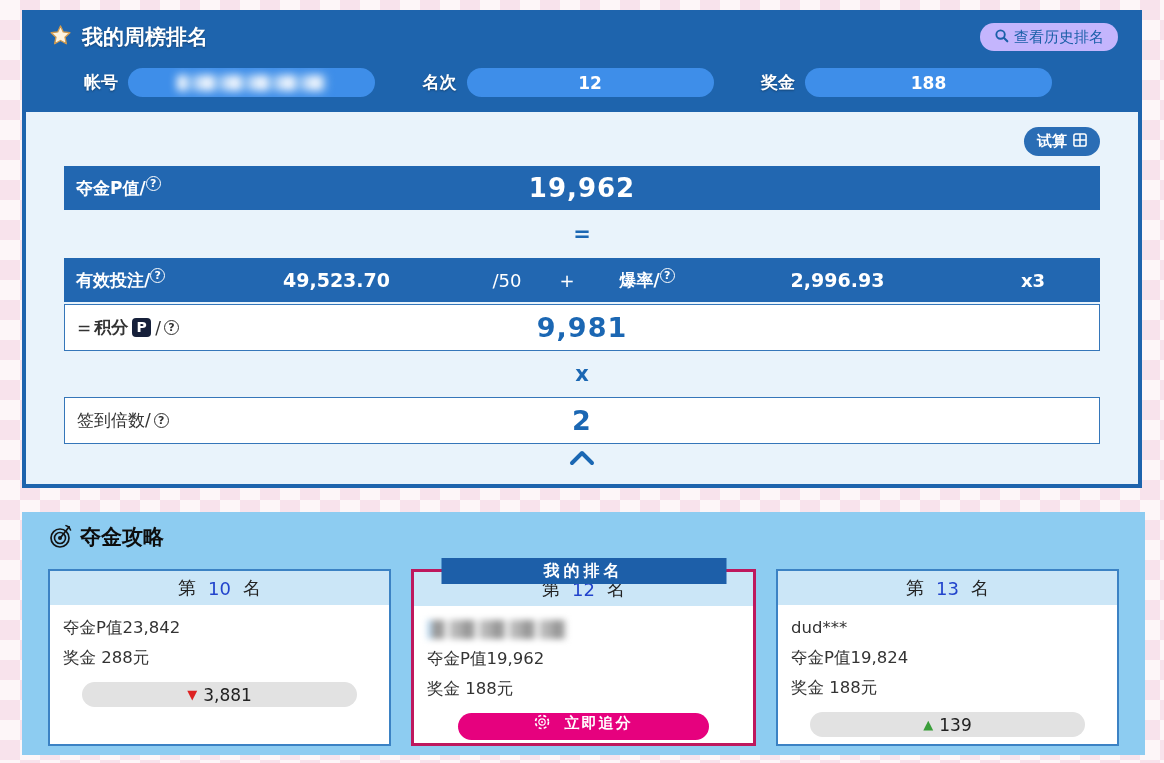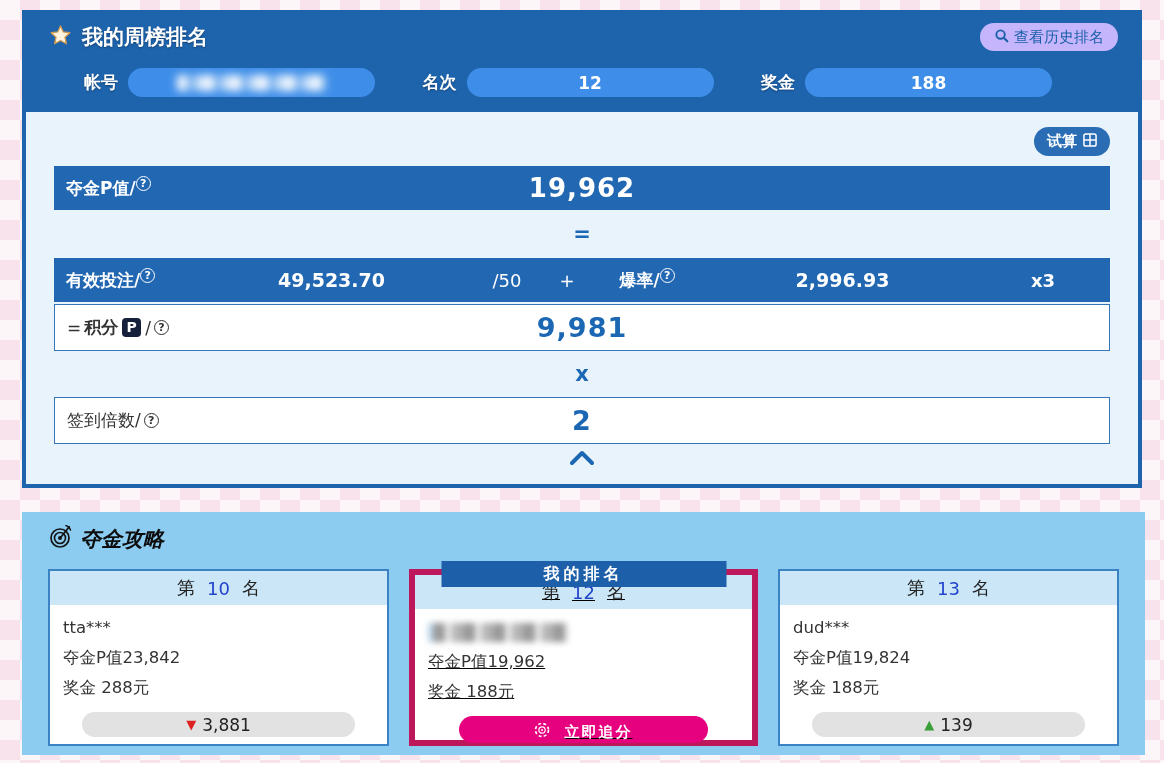--- a/index.html
+++ b/index.html
@@ -34,21 +34,21 @@
                 text-shadow:0 1px 2px rgba(0,0,0,.35);padding-left:35px; }
   .acct-pill { width:247px; height:29px; border-radius:15px; background:#3e8ee9;
                display:flex; align-items:center; justify-content:center;
                color:#fff; font-size:17px; font-weight:bold; overflow:hidden; }
   .blur-account { width:150px; height:16px; border-radius:3px; filter:blur(4px);
     background:repeating-linear-gradient(90deg,rgba(255,255,255,.95) 0 10px,
       rgba(150,195,240,.65) 10px 18px,rgba(255,255,255,.75) 18px 27px); }
   
   .pt-content {
     position:absolute; left:4px; right:4px; top:102px; bottom:4px;
-    background:#e9f3fb; padding:0 28px;
+    background:#e9f3fb; padding:0 38px;
   }
   .calc-row { height:54px; position:relative; }
   .calc-btn {
     position:absolute; right:0; top:15px; height:29px; padding:0 13px;
     background:#2a6db5; border:none; border-radius:15px; cursor:pointer;
     display:flex; align-items:center; gap:6px; color:#fff;
     font-size:15px; font-weight:bold; font-family:inherit;
   }
   .bar { height:44px; background:#2267b1; display:flex; align-items:center;
          color:#fff; position:relative; }
@@ -76,41 +76,41 @@
   .p-badge { display:inline-block; width:19px; height:19px; background:#16203a; color:#fff;
              border-radius:4px; font-size:14px; font-weight:bold; line-height:19px;
              text-align:center; margin:0 1px; }
   .chev-row { height:33px; display:flex; align-items:flex-start; justify-content:center;
               padding-top:6px; cursor:pointer; }
   
   .panel-bottom {
     position:absolute; left:22px; top:512px; width:1123px; height:243px;
     background:#8dccf1;
   }
-  .pb-header { display:flex; align-items:center; gap:6px; padding:11px 0 0 26px;
-               color:#0d0d0d; font-size:21px; font-weight:bold;font-style:italic; }
+  .pb-header { display:flex; gap:6px; padding:11px 0 0 26px;
+               color:#0d0d0d; font-size:21px; font-weight:bold; }
   .cards { display:flex; gap:20px; margin:15px 26px 0; }
   .card { flex:1; height:177px; background:#fff; border:2px solid #3b82c4;
           position:relative; }
-  .card.mine { border:6px solid #be185d;text-decoration:underline; }
+  .card.mine { border:3px solid #be185d; }
   .card-header { height:34px; background:#cbe6f7; display:flex; align-items:center;
                  justify-content:center; font-size:18px; color:#222; }
   .rank-num { color:#2244cc; margin:0 12px; }
   .card-body { padding:8px 13px 0; font-size:16.5px; color:#333; line-height:30px; }
   .blur-username { width:140px; height:19px; margin:6px 0 5px; filter:blur(3px);
     border-left:5px solid #bcd9f0;
     background:repeating-linear-gradient(90deg,#9a9a9a 0 12px,#e8e8e8 12px 19px,#b5b5b5 19px 30px); }
   .delta-pill { margin:9px auto 0; width:88%; height:25px; border-radius:13px;
                 background:#e2e2e2; display:flex; align-items:center; justify-content:center;
                 gap:6px; font-size:17px; color:#222; }
   .tri { font-size:13px; }
   .tri.down { color:#dd2222; } .tri.up { color:#3a9e3a; }
   .chase-btn { margin:9px auto 0; width:80%; height:27px; border:none; border-radius:14px;
                background:#e6017e; color:#fff; font-size:15px; font-weight:bold;
-               letter-spacing:2px; display:flex; align-items:flex-end; justify-content:center;
+               letter-spacing:2px; display:flex; align-items:flex-start; justify-content:center;
                gap:14px; cursor:pointer; font-family:inherit; }
   .my-rank-tab { position:absolute; top:-14px; left:50%; transform:translateX(-50%);
                  width:285px; height:26px; background:#1d5fa9; color:#fff;
                  font-size:16px; font-weight:bold; letter-spacing:4px;
                  display:flex; align-items:center; justify-content:center; }
 </style>
 </head>
 <body>
 
 <div class="panel-top">
@@ -229,21 +229,20 @@
 
   <div class="cards">
 
     <div class="card">
       <div class="card-header">
         <span>第</span>
           <span class="rank-num">10</span>
           <span>名</span>
       </div>
       <div class="card-body">
-        <div>tta***</div>
         <div>夺金P值23,842</div>
         <div>奖金 288元</div>
         <div class="delta-pill">
           <span class="tri down">▼</span>
           <span>3,881</span>
         </div>
       </div>
     </div>
 
     <div class="card mine">

